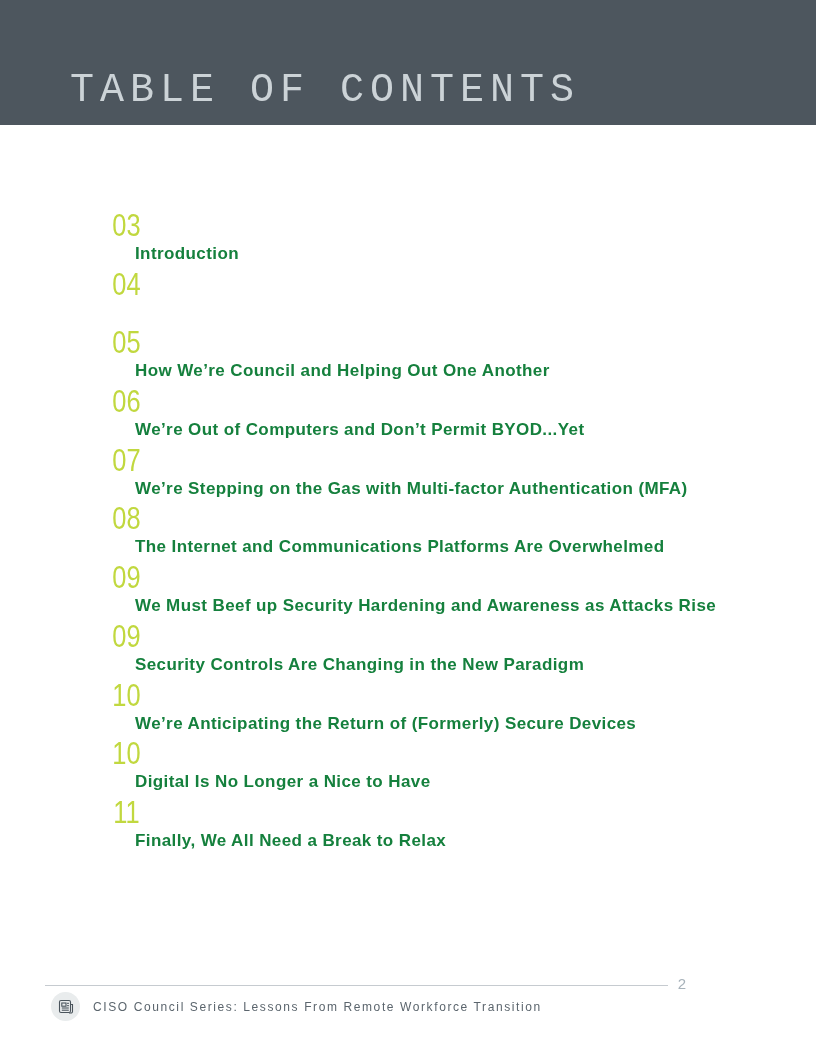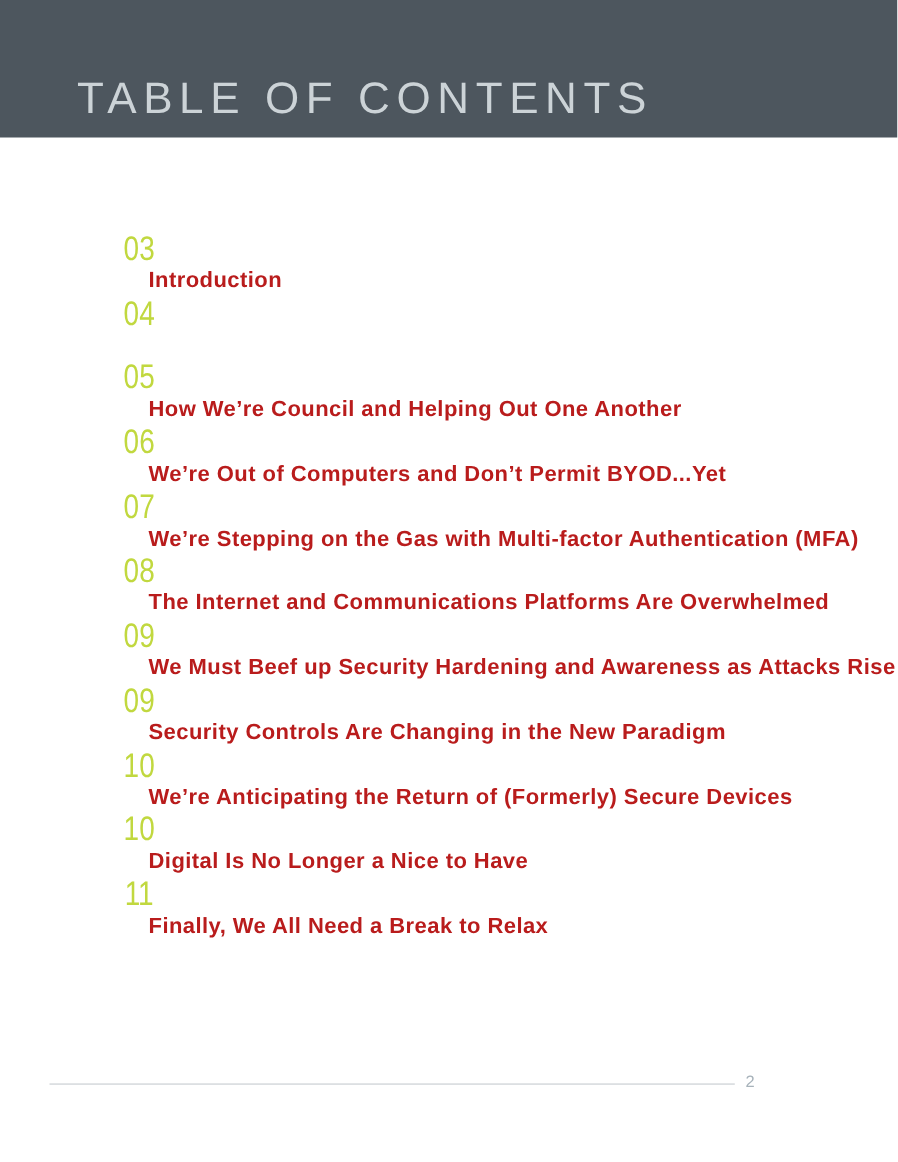--- a/index.html
+++ b/index.html
@@ -27,20 +27,21 @@
   }
   .header-title {
     position: absolute;
     left: 70px;
     bottom: 12px;
     font-size: 40px;
     font-weight: 200;
     letter-spacing: 6px;
     color: #ccd3d7;
     white-space: nowrap;
+    font-family: Liberation Mono, monospace;
   }
 
   
   .toc-list {
     position: absolute;
     top: 208px;
     left: 105px;
     width: 660px;
   }
   .toc-row {
@@ -55,24 +56,24 @@
     text-align: center;
     font-size: 31px;
     font-weight: 400;
     color: #c1d83f;
     transform: scaleX(0.82);
     transform-origin: center;
     flex: none;
   }
   .toc-title {
     margin-left: 30px;
-    font-size: 20px;
+    font-size: 17px;
     font-weight: 700;
     letter-spacing: 0.4px;
-    color: #b91c1c;
+    color: #15803d;
     white-space: nowrap;
   }
 
   
   .footer-rule {
     position: absolute;
     top: 985px;
     left: 45px;
     width: 623px;
     height: 1px;
@@ -201,14 +202,28 @@
       <span class="toc-num">11</span>
       <span class="toc-title">Finally, We All Need a Break to Relax</span>
     </div>
   </div>
 
   <div class="footer-rule"></div>
 
   <div class="footer-page-num">2</div>
 
 
+  <div class="footer-doc">
+    <span class="footer-icon-circle">
+      <svg width="16" height="15" viewBox="0 0 16 15" fill="none" stroke="#4a545c" stroke-width="1.1">
+        <rect x="1.5" y="1.5" width="11" height="12" rx="1.5"></rect>
+        <rect x="3.8" y="4" width="4.2" height="3.2"></rect>
+        <line x1="9.2" y1="4.4" x2="10.8" y2="4.4"></line>
+        <line x1="9.2" y1="6.6" x2="10.8" y2="6.6"></line>
+        <line x1="3.8" y1="9" x2="10.8" y2="9"></line>
+        <line x1="3.8" y1="11.2" x2="10.8" y2="11.2"></line>
+        <path d="M12.5 5.5 h2 v7 a1.5 1.5 0 0 1 -1.5 1.5 h-2" fill="none"></path>
+      </svg>
+    </span>
+    <span class="footer-doc-title">CISO Council Series: Lessons From Remote Workforce Transition</span>
+  </div>
 
 </div>
 
 </body></html>

